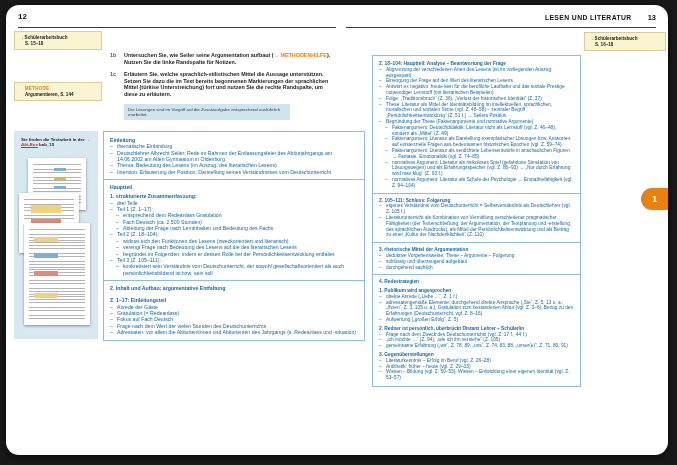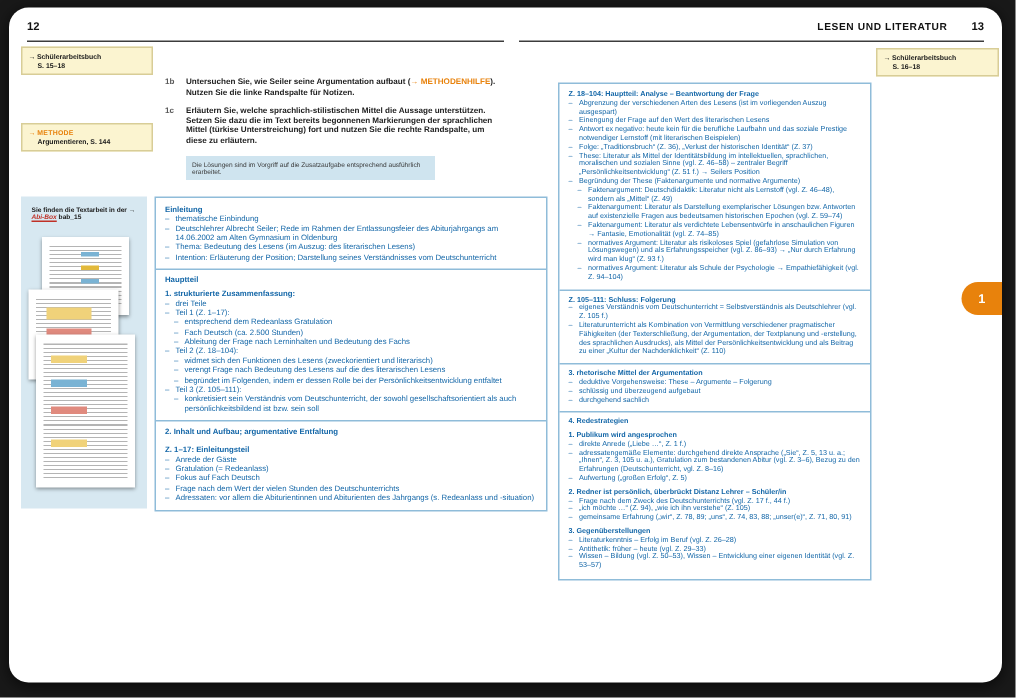--- a/index.html
+++ b/index.html
@@ -8,21 +8,21 @@
     background:#191919;
     font-family:"Liberation Sans",sans-serif;
     -webkit-font-smoothing:antialiased;
   }
   .card{
     position:absolute;left:6px;top:5px;width:662px;height:450px;
     background:#ffffff;border-radius:13px;
     box-shadow:0 2px 10px rgba(0,0,0,.65);
   }
   
-  .pagenum-left{position:absolute;left:12px;top:8px;font-size:7.5px;font-weight:700;color:#111;}
+  .pagenum-left{position:absolute;left:12px;top:8px;font-size:7.5px;font-weight:700;color:#111;font-family:Liberation Mono, monospace;}
   .hdr-right{position:absolute;right:12px;top:8px;display:flex;gap:16px;align-items:baseline;}
   .hdr-right .chapter{font-size:6.8px;font-weight:700;letter-spacing:.4px;color:#111;}
   .hdr-right .pnum{font-size:7.5px;font-weight:700;color:#111;}
   .rule{position:absolute;top:22px;height:0;border-top:.8px solid #3c3c3c;}
   .rule-left{left:12px;width:318px;}
   .rule-right{left:340px;width:310px;}
   
   .refbox{
     position:absolute;background:#fbf4d0;border:.8px solid #d8cd97;
     padding:3px 4px 3px 4px;font-size:4.6px;line-height:5.6px;color:#1a1a1a;font-weight:700;

